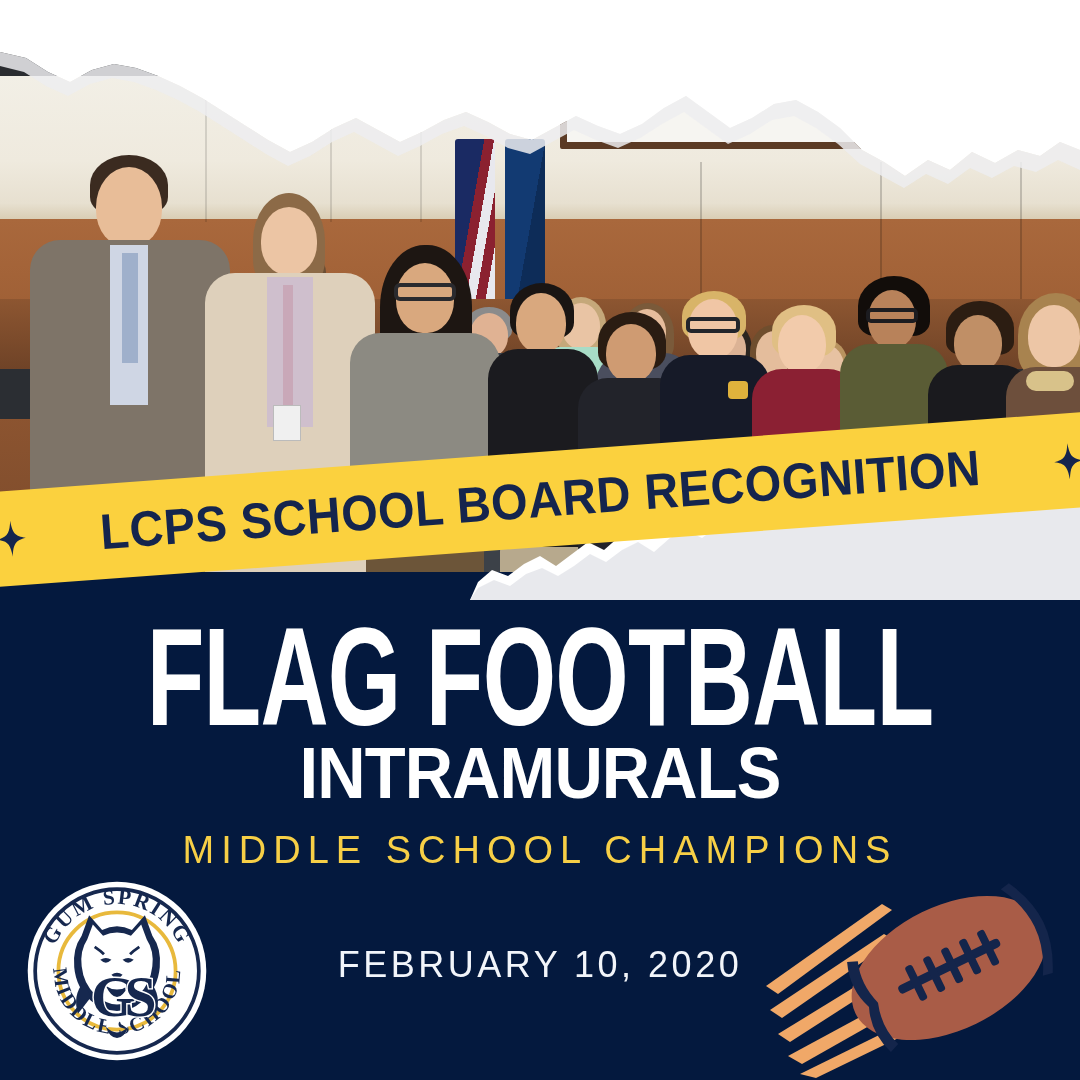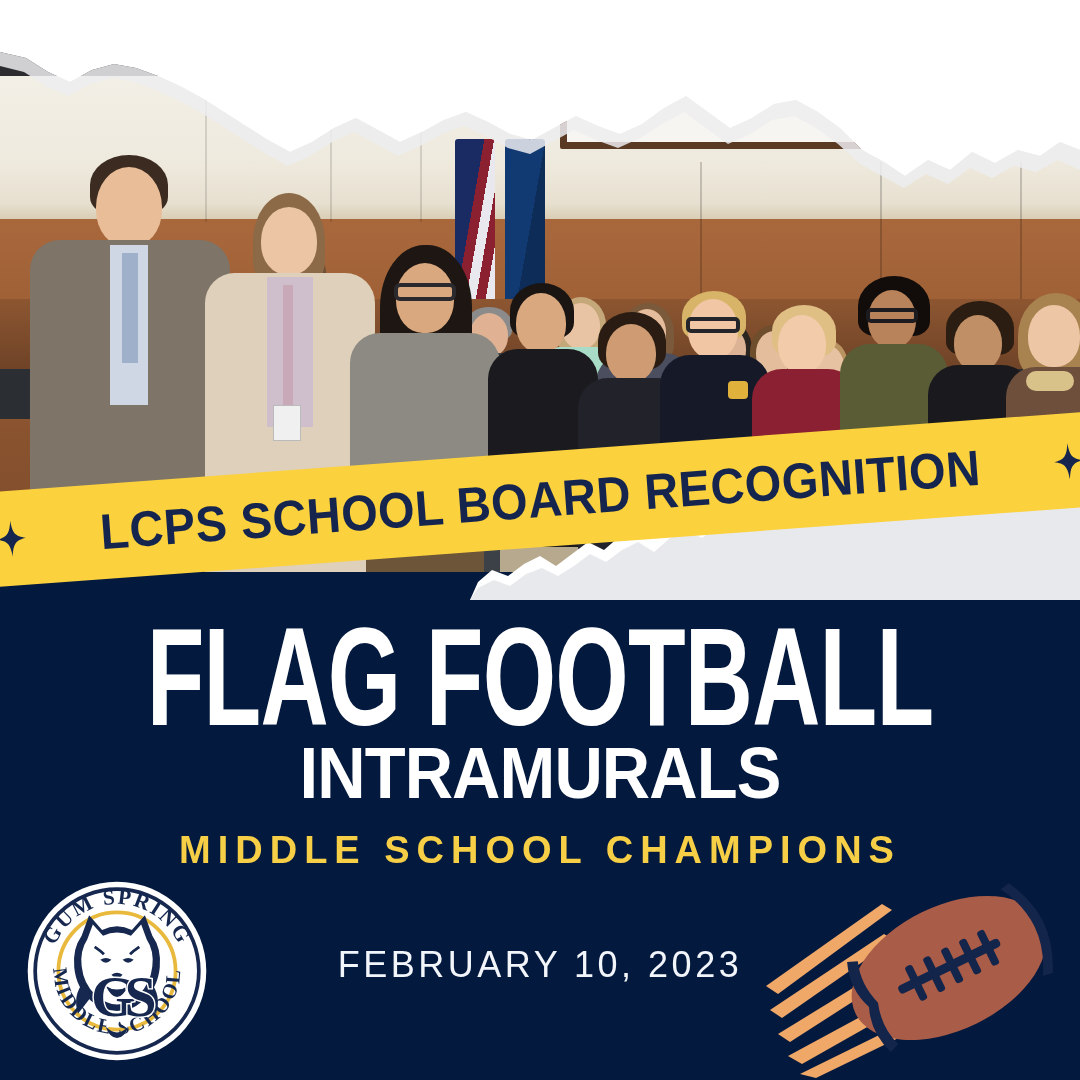--- a/index.html
+++ b/index.html
@@ -127,21 +127,21 @@
     font-family:"Liberation Sans",sans-serif;
     font-weight:bold; color:#FFFFFF;
     font-size:72px; line-height:1.0;
     letter-spacing:-1px;
     transform:scaleX(0.93);
     margin-top:14px;
     white-space:nowrap;
   }
   .t3 {
     font-family:"Liberation Sans",sans-serif;
-    font-weight:bold; color:#F7CF46;
+    font-weight:normal; color:#F7CF46;
     font-size:38px; letter-spacing:7px;
     margin-top:20px;
     white-space:nowrap;
   }
   .date {
     position:absolute; left:0; right:0; top:944px; text-align:center; z-index:9;
     font-family:"Liberation Sans",sans-serif;
     font-weight:300; color:#F2F5FA;
     font-size:36px; letter-spacing:3.5px;
   }
@@ -383,21 +383,21 @@
         <path fill="#fff" d="M7 2 L22 14 L37 2 L42 8 L28 20 L42 32 L37 38 L22 26 L7 38 L2 32 L16 20 L2 8 Z"></path>
       </svg>
   </div>
 
   <div class="titleblock">
     <div class="t1">FLAG FOOTBALL</div>
     <div class="t2">INTRAMURALS</div>
     <div class="t3">MIDDLE SCHOOL CHAMPIONS</div>
   </div>
 
-  <div class="date">FEBRUARY 10, 2023</div>
+  <div class="date">FEBRUARY 10, 2020</div>
 
   <svg class="logo" viewBox="0 0 200 200">
     <defs>
       <path id="arcTop" d="M 28,100 A 72,72 0 0 1 172,100" fill="none"></path>
       <path id="arcBot" d="M 32,100 A 68,68 0 0 0 168,100" fill="none"></path>
     </defs>
     <circle cx="100" cy="100" r="96" fill="#FFFFFF"></circle>
     <circle cx="100" cy="100" r="88" fill="none" stroke="#16284F" stroke-width="4"></circle>
     <circle cx="100" cy="100" r="63" fill="none" stroke="#E8B93C" stroke-width="4"></circle>
 

